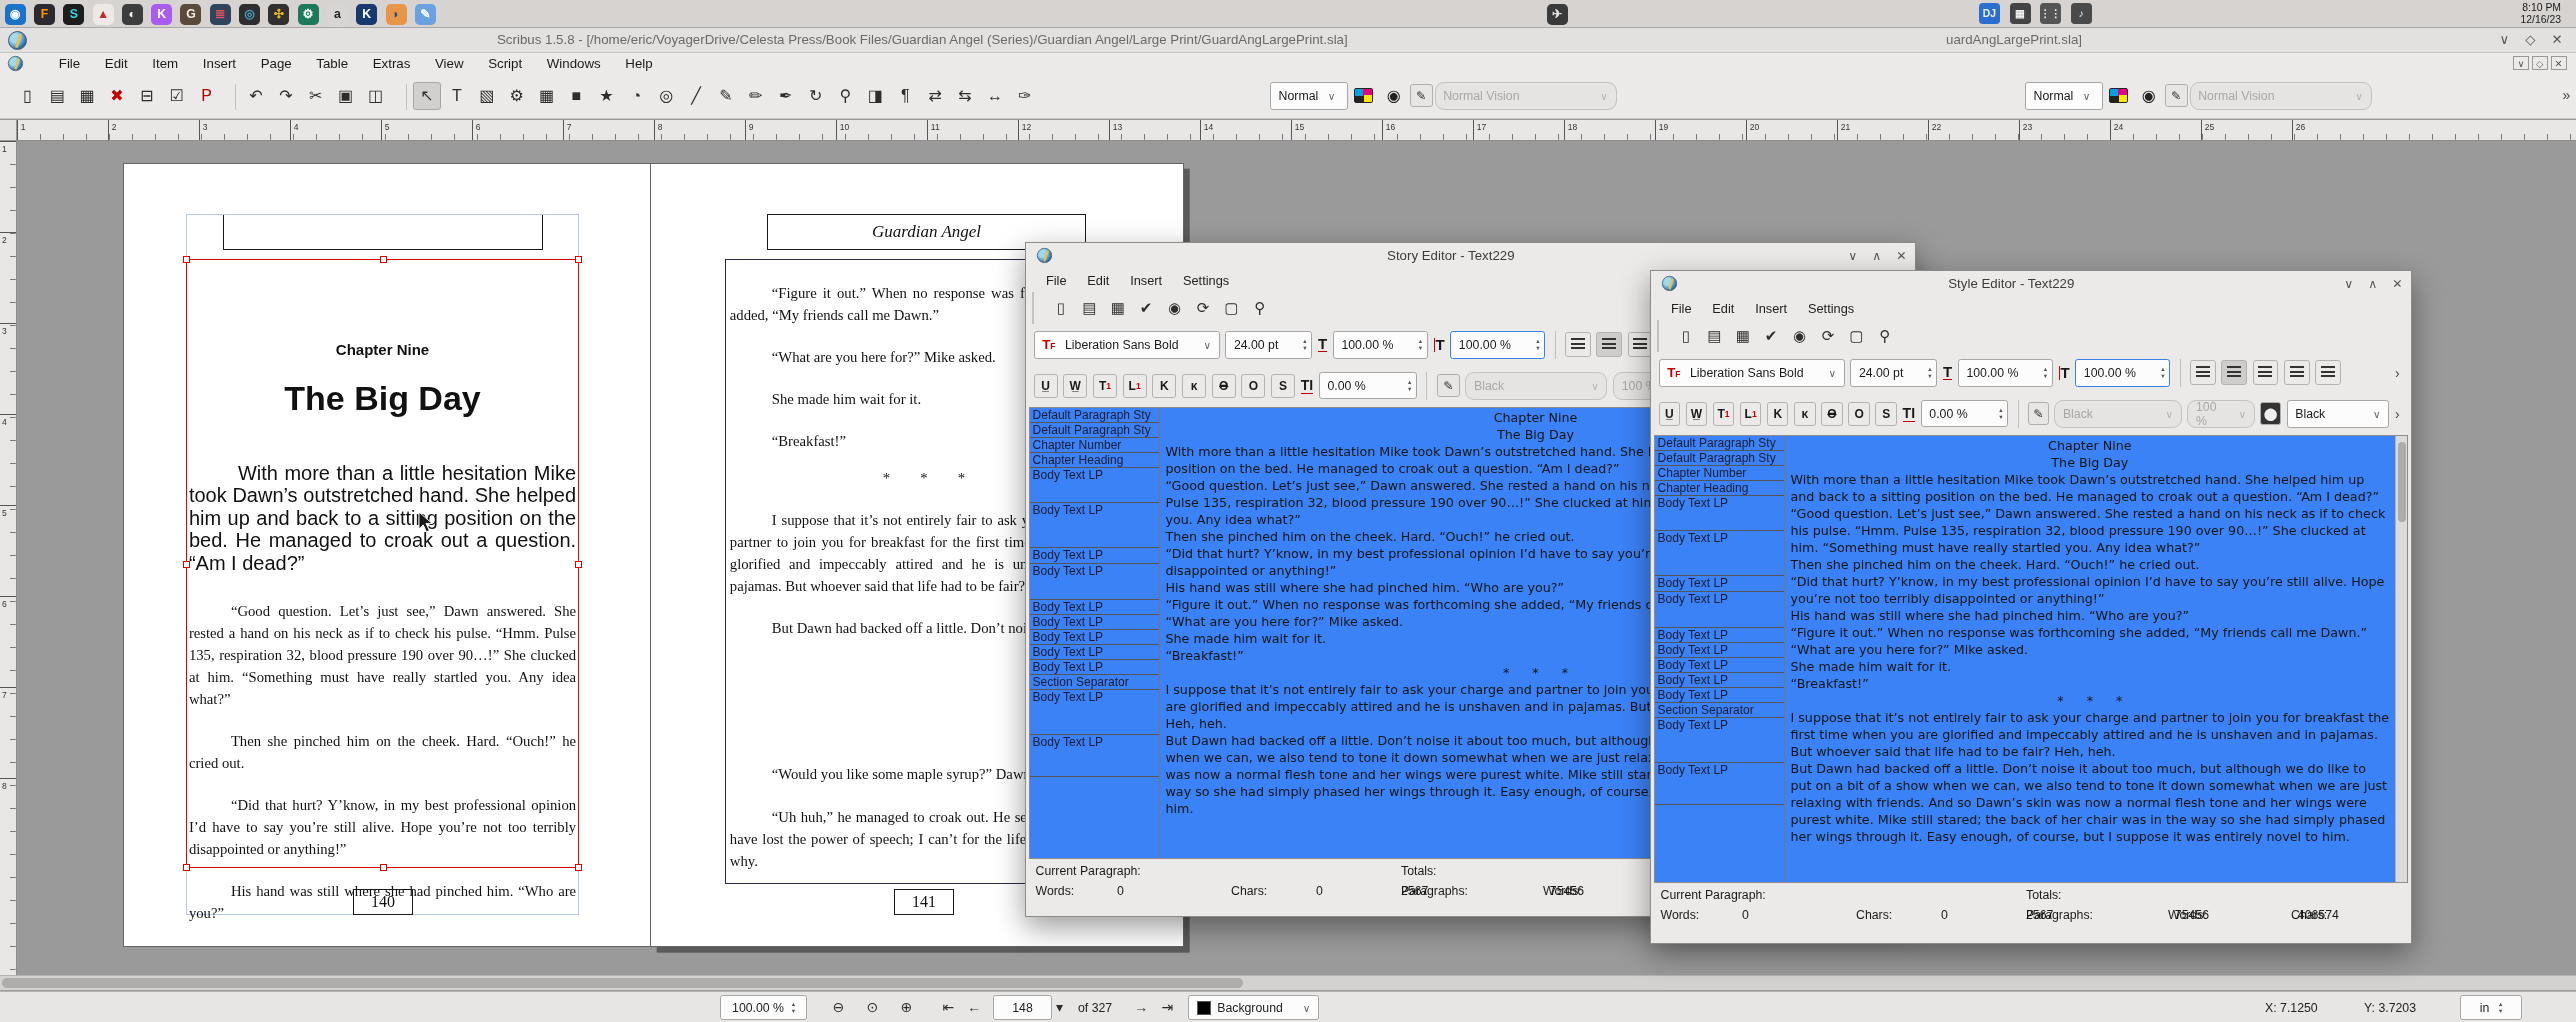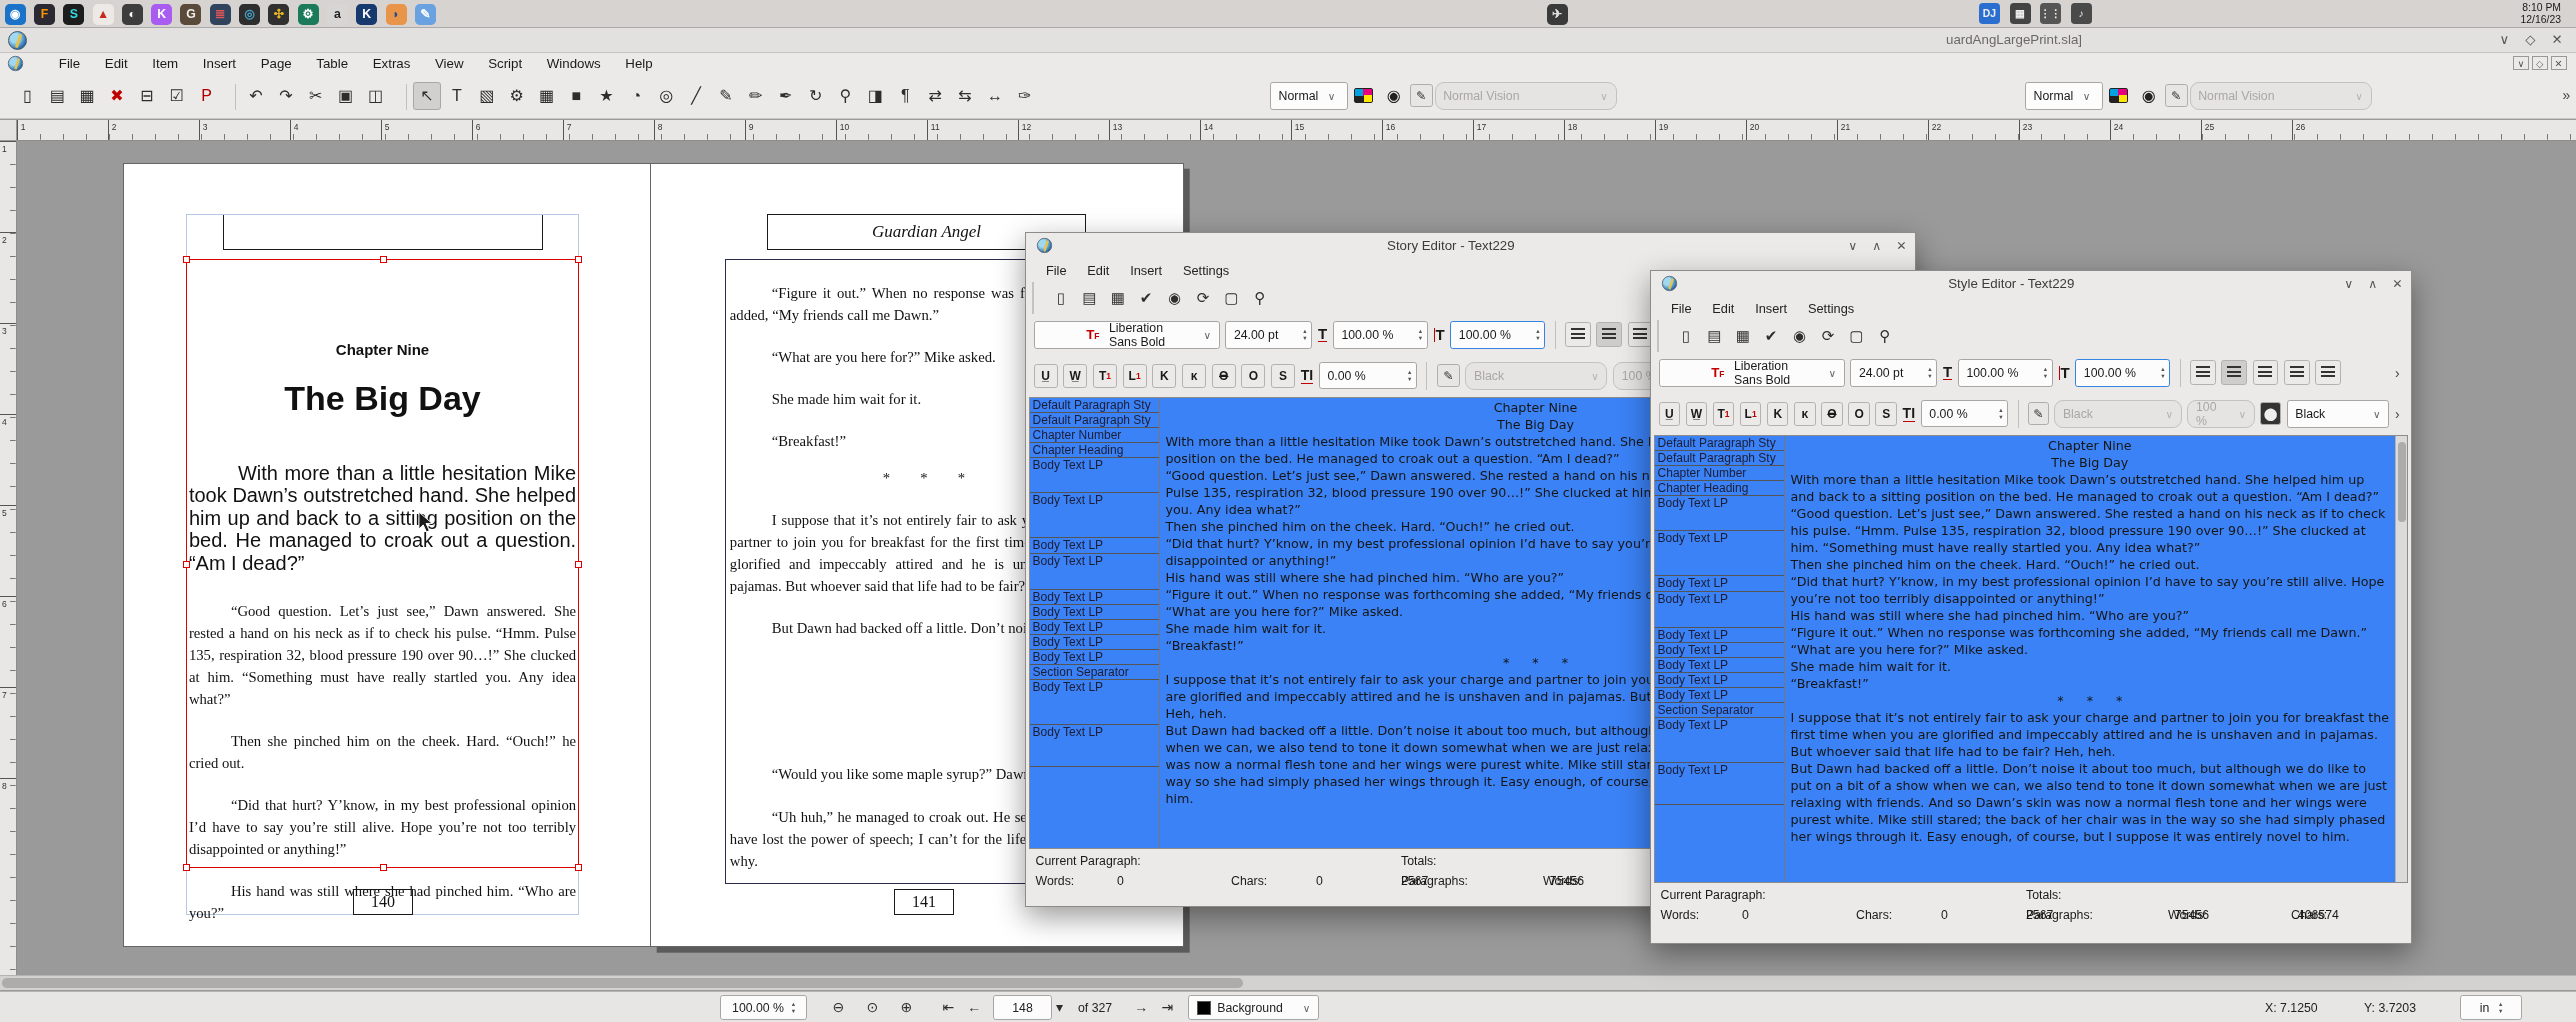--- a/index.html
+++ b/index.html
@@ -119,21 +119,21 @@
              border-left:2.8px double #c5c3c1; margin-left:5.7px; }
   .e-tools .tbtn { width:24.6px; height:24.6px; font-size:15px; }
   .e-row { display:flex; align-items:center; gap:5.7px; padding:0 7.6px; }
   .e-row1 { height:42px; } .e-row2 { height:40px; }
   .spin { height:28px; background:#fcfcfc; border:0.9px solid #a8a6a4; border-radius:2.8px;
           display:flex; align-items:center; font-size:12.3px; color:#1a1a1a; padding-left:7.6px; }
   .spin .arrs { display:flex; flex-direction:column; font-size:6.6px; color:#555;
                 line-height:6.6px; padding:0 4.7px; }
   .spin.focus { border:1.9px solid #3584e4; }
   .spin.small { height:26.5px; }
-  .tf-ic { color:#c00000; font-weight:bold; font-size:13.3px;margin-left:44px; }
+  .tf-ic { color:#c00000; font-weight:bold; font-size:13.3px; }
   .t-ic { font-weight:bold; font-size:15px; color:#1a1a1a; border-bottom:1.9px solid #c00000; line-height:14px; }
   .it-ic { font-weight:bold; font-size:15px; color:#1a1a1a; border-left:1.9px solid #c00000; line-height:14px; padding-left:0.9px; }
   .ti-ic { font-weight:bold; font-size:14px; color:#1a1a1a; border-bottom:1.9px solid #c00000; }
   .fmt-btn { width:24px; height:24px; border:0.9px solid #b4b2b0; border-radius:2.8px; background:#eceae8;
              display:flex; align-items:center; justify-content:center; font-size:12px;
              font-weight:bold; color:#1a1a1a; }
   .fmt-btn .red { color:#c00000; font-size:8.5px; vertical-align:sub; }
   .al-btn { width:25.6px; height:25.6px; border:0.9px solid #b4b2b0; border-radius:2.8px;
             display:flex; align-items:center; justify-content:center; }
   .al-btn.pressed { background:#cfcdcb; }
@@ -243,20 +243,21 @@
       </div>
     </div>
   <div id="clock">
     <div>8:10 PM</div>
     <div>12/16/23</div>
   </div>
 </div>
 
 <div id="titlebar">
   <span class="appicon scribus-logo"></span>
+  <span id="win-title">Scribus 1.5.8 - [/home/eric/VoyagerDrive/Celesta Press/Book Files/Guardian Angel (Series)/Guardian Angel/Large Print/GuardAngLargePrint.sla]</span>
   <span id="win-title-frag">uardAngLargePrint.sla]</span>
   <div class="winbtns">
 
   <span>∨</span>
       <span>◇</span>
       <span>✕</span>
     </div>
 </div>
 <div class="mdibtns">
 
@@ -458,21 +459,21 @@
           <p class="one-line">But Dawn had backed off a little. Don’t noise it about</p>
           <p class="one-line gap-top">“Would you like some maple syrup?” Dawn asked him</p>
           <p>“Uh huh,” he managed to croak out. He seemed almost to have lost the power of speech; I can’t for the life of me imagine why.</p>
         </div>
     </div>
     <div class="pagenum-box" style="left:243px;top:725px">
       <span>141</span>
     </div>
   </div>
 
-  <div class="ewin" id="story-editor" style="left:1008px;top:91px;width:891px;height:675px;z-index:10">
+  <div class="ewin" id="story-editor" style="left:1008px;top:101px;width:891px;height:675px;z-index:10">
     <div class="e-title">
       <span class="scribus-logo" style="transform:scale(.8)"></span>
       <span class="t">Story Editor - Text229</span>
       <span class="btns">
 
       <span>∨</span>
           <span>∧</span>
           <span>✕</span>
         </span>
     </div>

